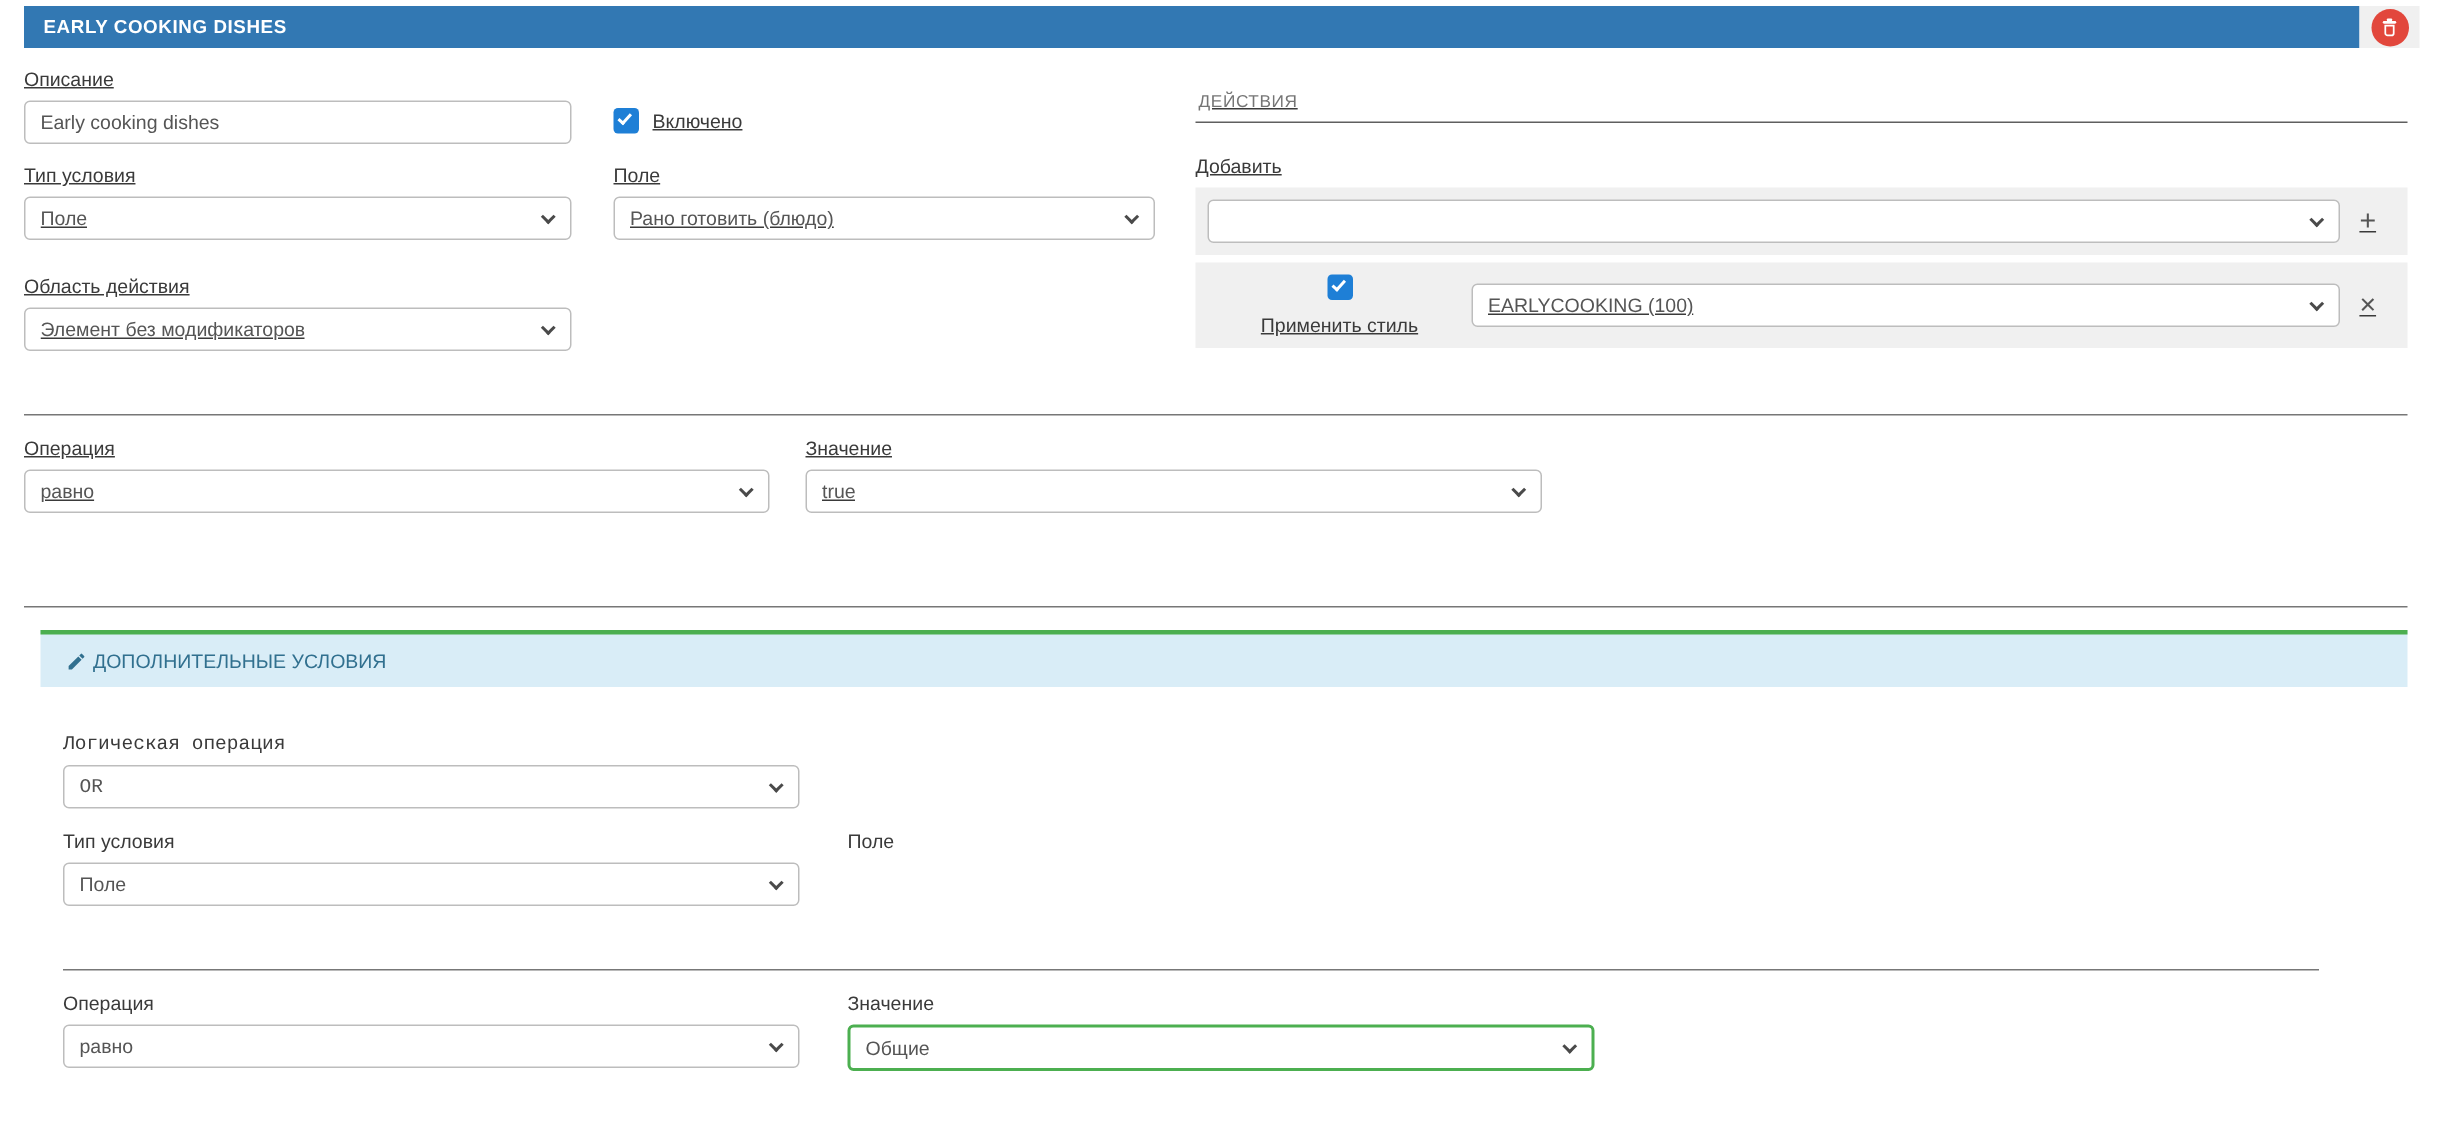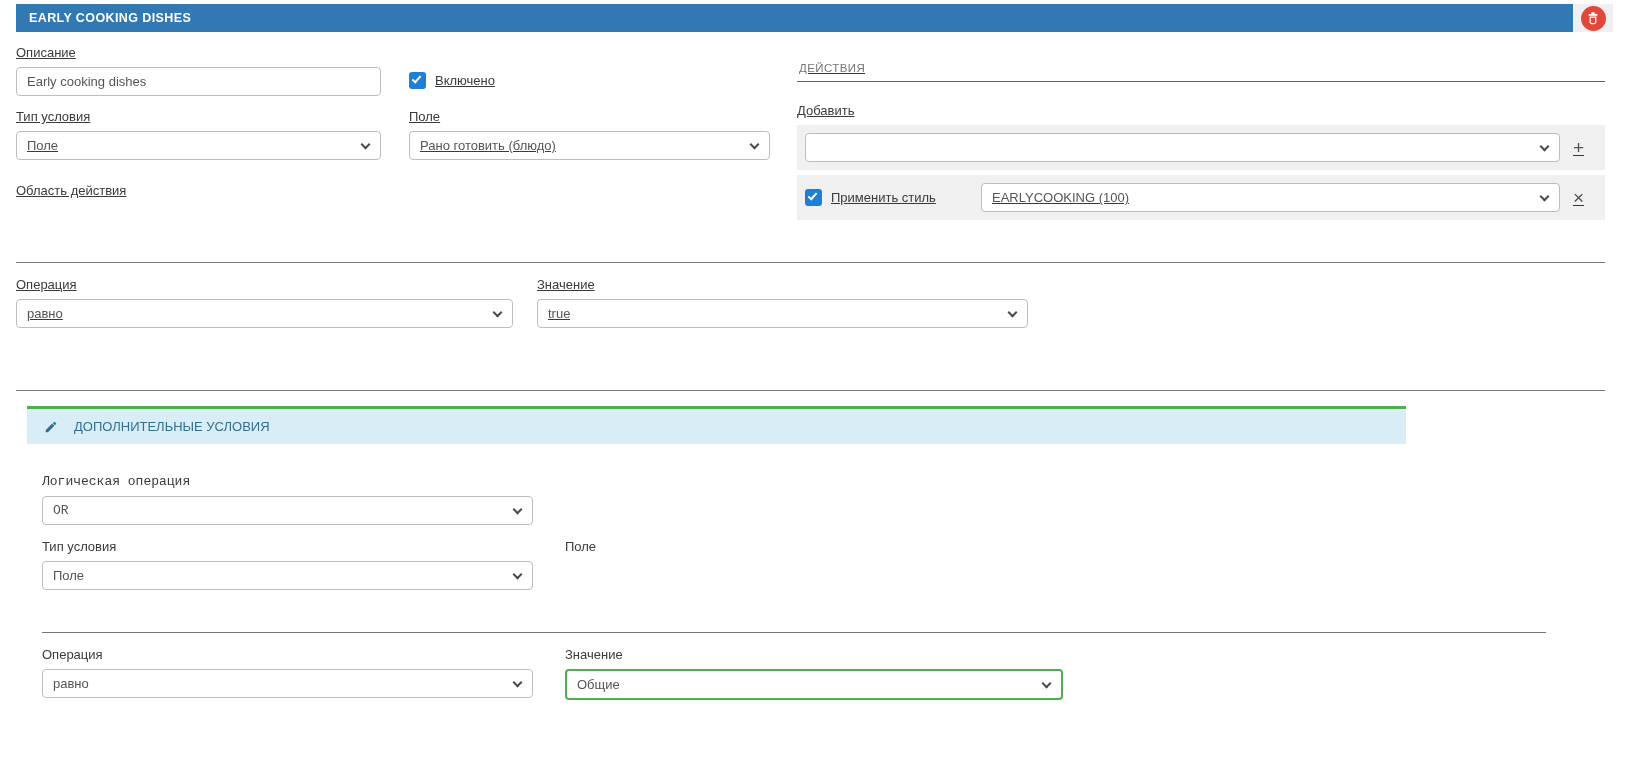--- a/index.html
+++ b/index.html
@@ -80,25 +80,25 @@
     display: flex; align-items: center; padding: 8px;
   }
   .plus-btn, .x-btn {
     background: transparent; border: none; color: #555; cursor: pointer;
     font-size: 19px; line-height: 1; width: 37px; text-align: center;
     font-family: "Liberation Sans", sans-serif; padding: 0;
   }
 
   
   .info-section {
-    margin-left: 11px; width: 1379px; margin-top: 15px;
+    margin-left: 11px; width: 1578px; margin-top: 15px;
     border-top: 3px solid var(--info_border_green, #4caf50);
     background: var(--info_bg, #d9edf7);
     color: var(--info_text, #31708f);
-    height: 38px; display: flex; align-items: center; padding: 16px 17px; gap: 16px;
+    height: 38px; display: flex; align-items: center; padding: 16px 17px; gap: 4px;
     font-size: 13px;
   }
 
   
   .cond-header-row { display: flex; margin-left: 12px; width: 1565px; margin-top: 14px; height: 34px; }
   .cond-title-bar {
     flex: 1; background: var(--warning_bg, #fcf8e3);
     color: var(--warning_text, #8a6d3b);
     display: flex; align-items: center; padding: 0 14px; font-size: 12.5px;
   }
@@ -175,25 +175,29 @@
         <button class="plus-btn">
           <span>+</span>
         </button>
       </div>
     </div>
   </div>
 
   <div class="grid-row" style="margin-top:13px;">
     <div class="col-a">
       <div class="flabel">Область действия</div>
+      <div class="select">
+        <span class="select-value">Элемент без модификаторов</span>
+        <span class="chevron"></span>
+      </div>
     </div>
     <div class="col-b"></div>
     <div class="col-c" style="margin-top:-8px;">
       <div class="gray-panel">
-        <div class="cb-row" style="width:176px;">
+        <div class="cb-row" style="width:176px;flex-direction:column;">
           <div class="checkbox">
             <span class="check-mark"></span>
           </div>
           <span>Применить стиль</span>
         </div>
         <div class="select" style="flex:1;text-align:right;">
           <span class="select-value">EARLYCOOKING (100)</span>
           <span class="chevron"></span>
         </div>
         <button class="x-btn">

